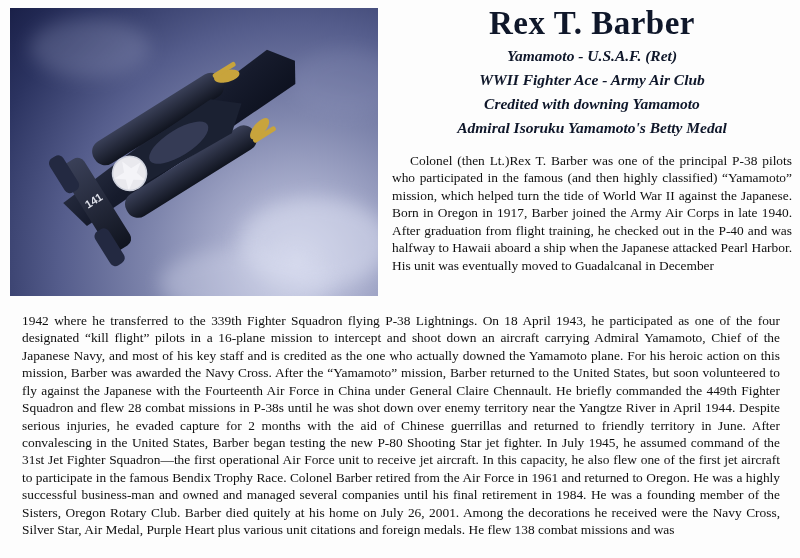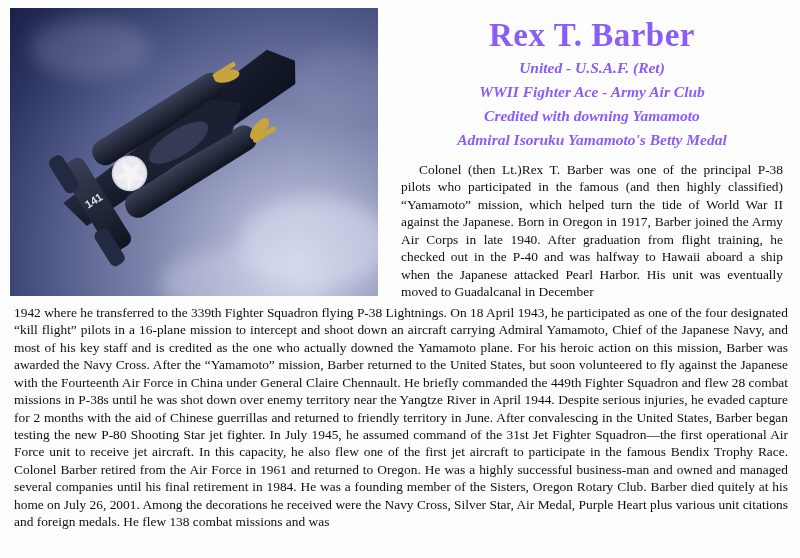--- a/index.html
+++ b/index.html
@@ -57,22 +57,21 @@
   }
   .plane svg { display:block; }
 
   
   .header {
     position: absolute;
     left: 392px;
     top: 6px;
     width: 400px;
     text-align: center;
-    color: #8b5cf6;
-    margin-top: 12px;
+    color: #0f172a;
   }
   .name {
     font-family: "Liberation Serif", serif;
     font-weight: bold;
     font-size: 33px;
     letter-spacing: .5px;
     margin: 0 0 3px 0;
     line-height: 1.05;
   }
   .sub {
@@ -87,33 +86,33 @@
   .col-right {
     position: absolute;
     left: 392px;
     top: 152px;
     width: 400px;
     font-size: 13.4px;
     line-height: 1.30;
     text-align: justify;
     color: #0f0f0f;
   }
-  .col-right p { margin: 9px; text-indent: 18px; }
+  .col-right p { margin: 0; text-indent: 18px; }
 
   .full {
     position: absolute;
     left: 10px;
     top: 300px;
     width: 782px;
     font-size: 13.4px;
     line-height: 1.30;
     text-align: justify;
     color: #0f0f0f;
   }
-  .full p { margin: 4px; }
+  .full p { margin: 12px; }
 </style>
 </head>
 <body>
 
 <div class="page">
 
   <div class="photo-wrap">
     <div class="sky"></div>
     <div class="cloud c3"></div>
     <div class="cloud c4"></div>
@@ -163,21 +162,21 @@
           </g>
 
           <text x="64" y="136" fill="#dfe1ea" font-family="Liberation Sans, sans-serif" font-size="11" font-weight="bold">141</text>
         </g>
       </svg>
     </div>
   </div>
 
   <div class="header">
     <div class="name">Rex T. Barber</div>
-    <div class="sub">United - U.S.A.F. (Ret)</div>
+    <div class="sub">Yamamoto - U.S.A.F. (Ret)</div>
     <div class="sub">WWII Fighter Ace - Army Air Club</div>
     <div class="sub">Credited with downing Yamamoto</div>
     <div class="sub">Admiral Isoruku Yamamoto's Betty Medal</div>
   </div>
 
   <div class="col-right">
     <p>Colonel (then Lt.)Rex T. Barber was one of the principal P-38 pilots who participated in the famous (and then highly classified) “Yamamoto” mission, which helped turn the tide of World War II against the Japanese. Born in Oregon in 1917, Barber joined the Army Air Corps in late 1940. After graduation from flight training, he checked out in the P-40 and was halfway to Hawaii aboard a ship when the Japanese attacked Pearl Harbor. His unit was eventually moved to Guadalcanal in December</p>
   </div>
 
   <div class="full">

